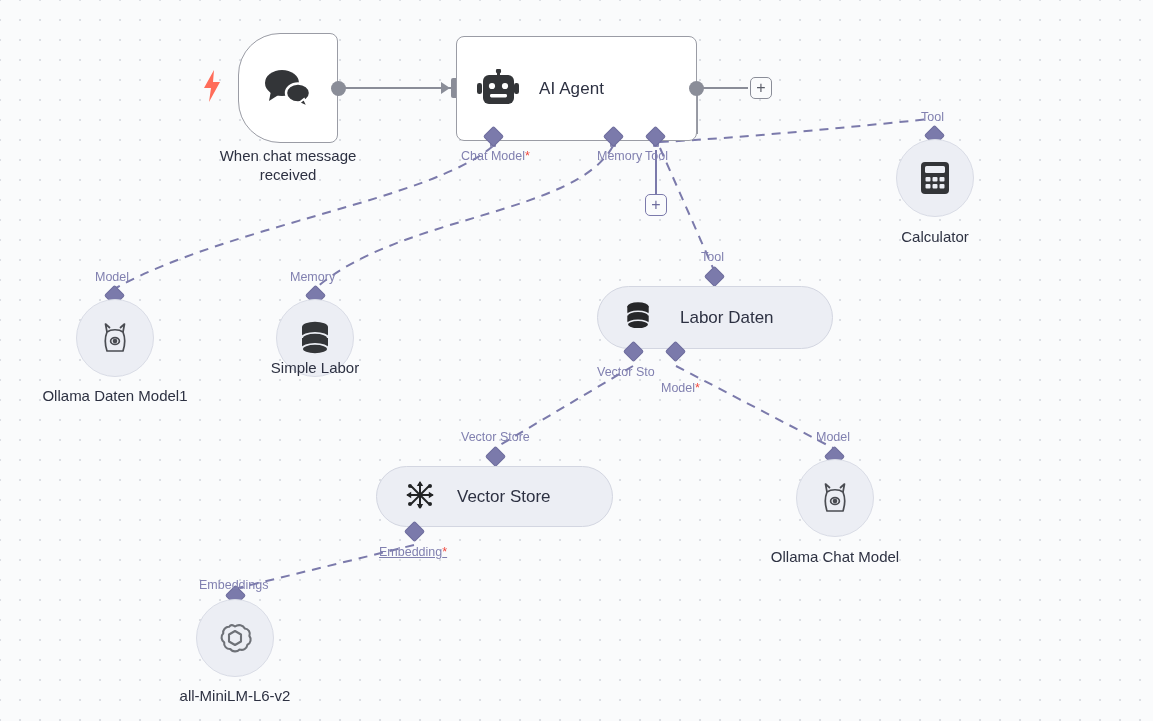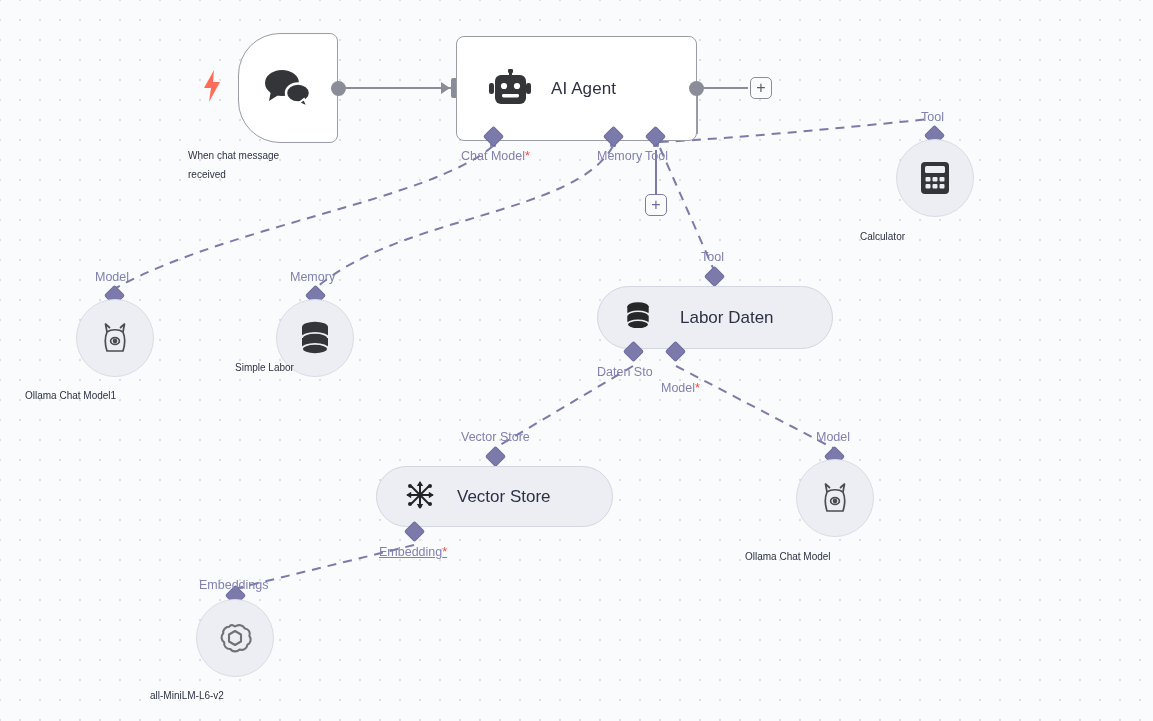--- a/index.html
+++ b/index.html
@@ -52,21 +52,22 @@
     background: #eceef4;
     border: 1.4px solid #d3d6e1;
     border-radius: 34px;
     display: flex; align-items: center; padding-left: 26px; gap: 20px;
   }
   .node-pill .n-title { font-size: 17px; color: #2d3142; white-space: nowrap; }
 
   
   .caption {
     position: absolute;
-    font-size: 10px;
+    text-align: center;
+    font-size: 15px;
     line-height: 19px;
     color: #2d3142;
     white-space: pre-line;
   }
 
   
   .diamond {
     position: absolute;
     width: 15px; height: 15px;
     background: #7b7aab;
@@ -168,21 +169,21 @@
       </svg>
     </span>
   </div>
   <div class="dot-out" style="left:331px; top:81px;"></div>
   <div class="caption" style="left:188px; top:146px; width:200px;">When chat message
 received</div>
 
   <div class="in-bar" style="left:451px; top:78px;"></div>
   <div class="arrow-in" style="left:441px; top:82px;"></div>
 
-  <div class="node-main" style="left:456px; top:36px; width:241px; height:105px; padding-left:30px; gap:18px;">
+  <div class="node-main" style="left:456px; top:36px; width:241px; height:105px; padding-left:18px; gap:18px;">
     <span class="n-icon">
       <svg width="46" height="40" viewBox="0 0 46 40">
         <rect x="2" y="14" width="5" height="11" rx="2.2" fill="#333538"></rect>
         <rect x="39" y="14" width="5" height="11" rx="2.2" fill="#333538"></rect>
         <rect x="22" y="0" width="3" height="6" fill="#333538"></rect>
         <circle cx="23.5" cy="2" r="2.6" fill="#333538"></circle>
         <rect x="8" y="6" width="31" height="29" rx="6" fill="#333538"></rect>
         <circle cx="17" cy="17" r="3.1" fill="#ffffff"></circle>
         <circle cx="30" cy="17" r="3.1" fill="#ffffff"></circle>
         <rect x="15" y="25" width="17" height="3.4" rx="1.4" fill="#ffffff"></rect>
@@ -212,21 +213,21 @@
     <svg width="34" height="34" viewBox="0 0 34 34">
       <g fill="none" stroke="#4a4c52" stroke-width="1.7" stroke-linejoin="round">
         <path d="M9 11 L7.5 3 L12 7"></path>
         <path d="M25 11 L26.5 3 L22 7"></path>
         <path d="M9 11 C7 16, 7 24, 9 30 L25 30 C27 24, 27 16, 25 11 C21 8, 13 8, 9 11 Z"></path>
         <ellipse cx="17" cy="20" rx="4.4" ry="3.4"></ellipse>
         <circle cx="17" cy="20" r="1.5" fill="#4a4c52"></circle>
       </g>
     </svg>
   </div>
-  <div class="caption" style="left:25px; top:386px; width:180px;">Ollama Chat Model1</div>
+  <div class="caption" style="left:25px; top:386px; width:180px;">Ollama Daten Model1</div>
 
   <div class="diamond" style="left:308px; top:288px;"></div>
   <div class="port-label" style="left:290px; top:270px;">Memory</div>
   <div class="node-sub" style="left:276px; top:299px;">
     <svg width="34" height="36" viewBox="0 0 34 36">
       <ellipse cx="17" cy="7" rx="13" ry="5.2" fill="#333538"></ellipse>
       <path d="M4 7 v7 a13 5.2 0 0 0 26 0 V7" fill="#333538"></path>
       <ellipse cx="17" cy="18" rx="13" ry="5.2" fill="#333538" stroke="#eceef4" stroke-width="1.8"></ellipse>
       <path d="M4 18 v7 a13 5.2 0 0 0 26 0 V18" fill="#333538"></path>
       <ellipse cx="17" cy="29" rx="13" ry="5.2" fill="#333538" stroke="#eceef4" stroke-width="1.8"></ellipse>
@@ -259,21 +260,21 @@
         <path d="M4 7 v7 a13 5.2 0 0 0 26 0 V7" fill="#262729"></path>
         <ellipse cx="17" cy="18" rx="13" ry="5.2" fill="#262729" stroke="#eceef4" stroke-width="1.8"></ellipse>
         <path d="M4 18 v7 a13 5.2 0 0 0 26 0 V18" fill="#262729"></path>
         <ellipse cx="17" cy="29" rx="13" ry="5.2" fill="#262729" stroke="#eceef4" stroke-width="1.8"></ellipse>
       </svg>
     </span>
     <span class="n-title">Labor Daten</span>
   </div>
   <div class="stem" style="left:630px; top:348px;"></div>
   <div class="diamond" style="left:626px; top:344px;"></div>
-  <div class="port-label" style="left:597px; top:365px;">Daten Sto</div>
+  <div class="port-label" style="left:597px; top:365px;">Vector Sto</div>
 
   <div class="stem" style="left:673px; top:348px;"></div>
   <div class="diamond" style="left:668px; top:344px;"></div>
   <div class="port-label" style="left:653px; top:381px;margin-left:8px;">Model<span class="req">*</span></div>
 
   <div class="diamond" style="left:488px; top:449px;"></div>
   <div class="port-label" style="left:461px; top:430px;">Vector Store</div>
   <div class="node-pill" style="left:376px; top:466px; width:237px; height:61px;">
     <span class="n-icon">
       <svg width="34" height="34" viewBox="0 0 34 34">

